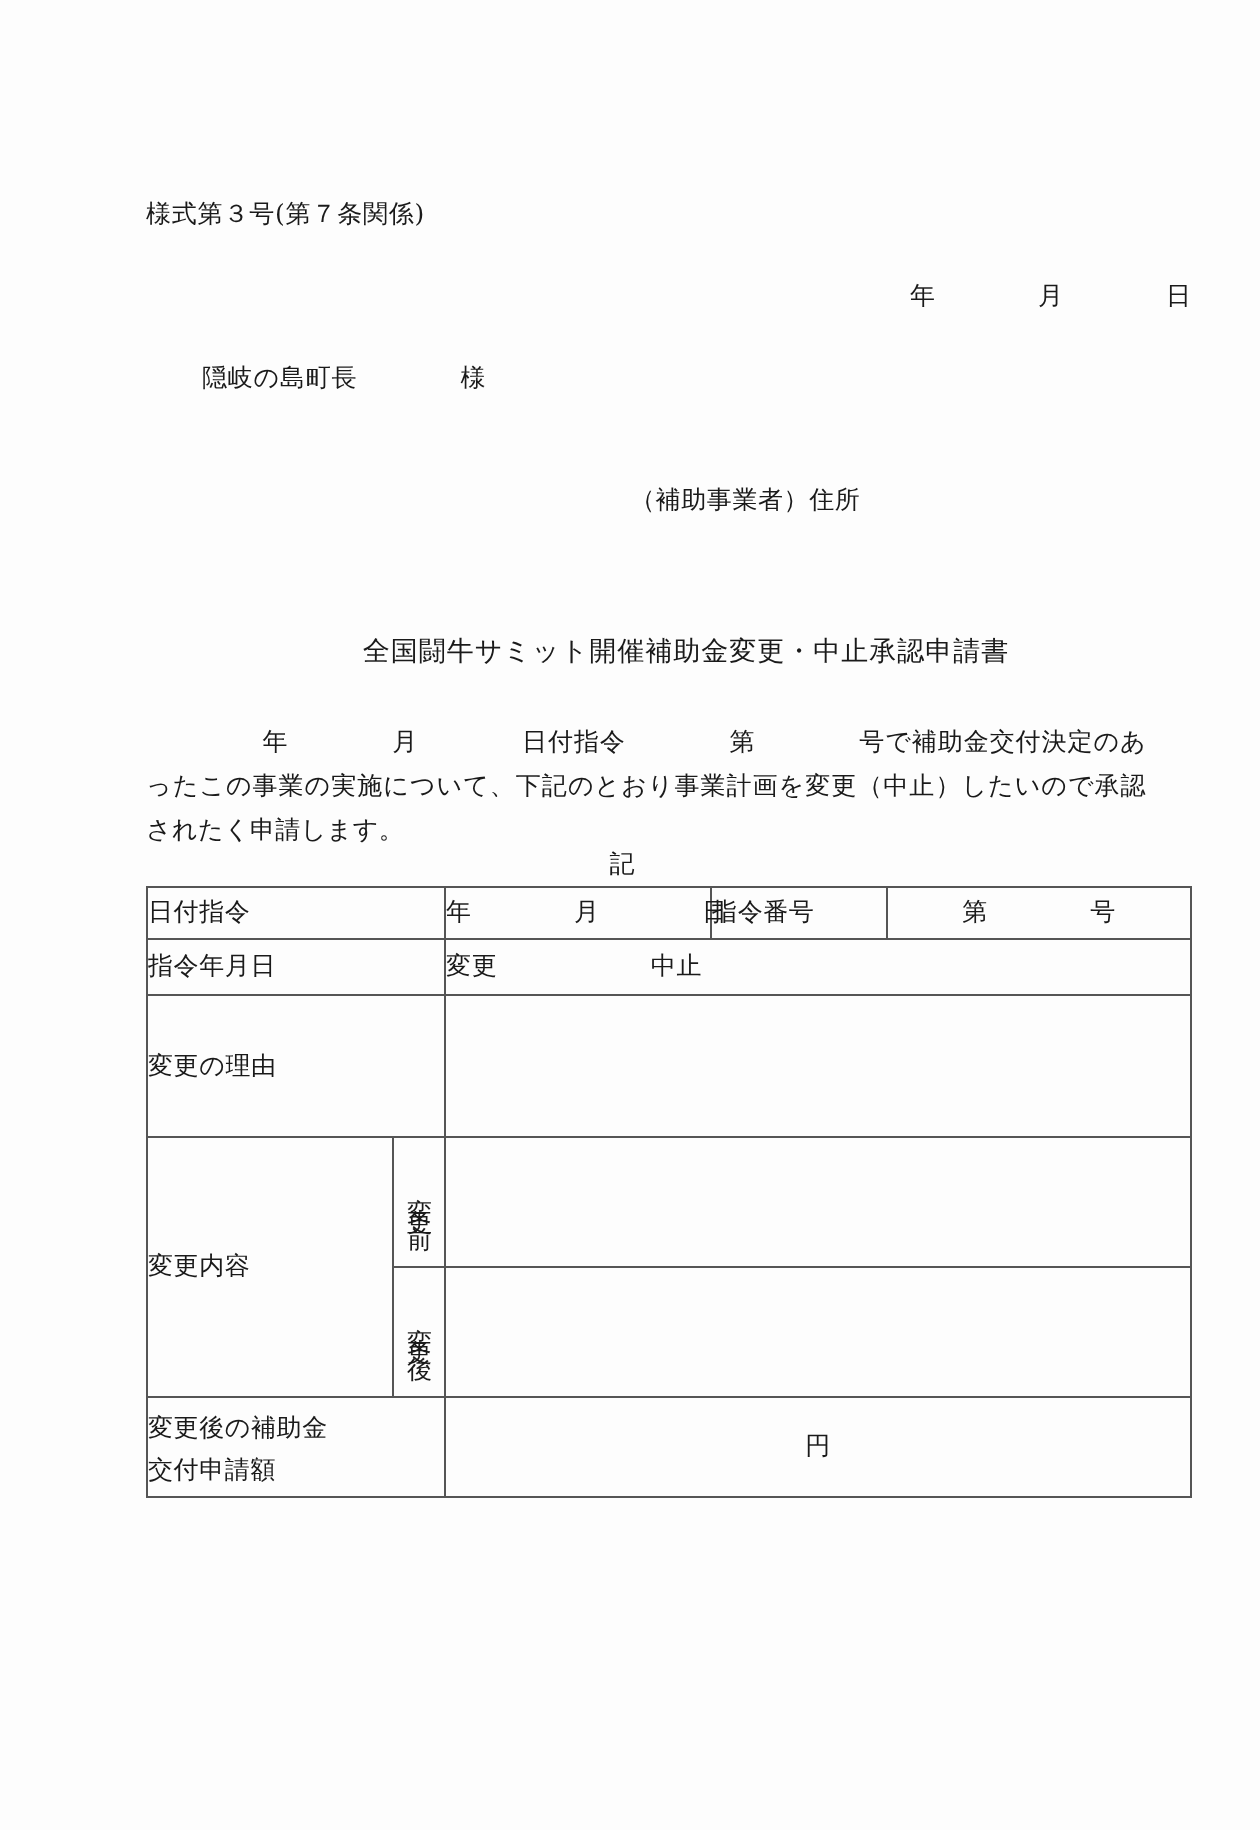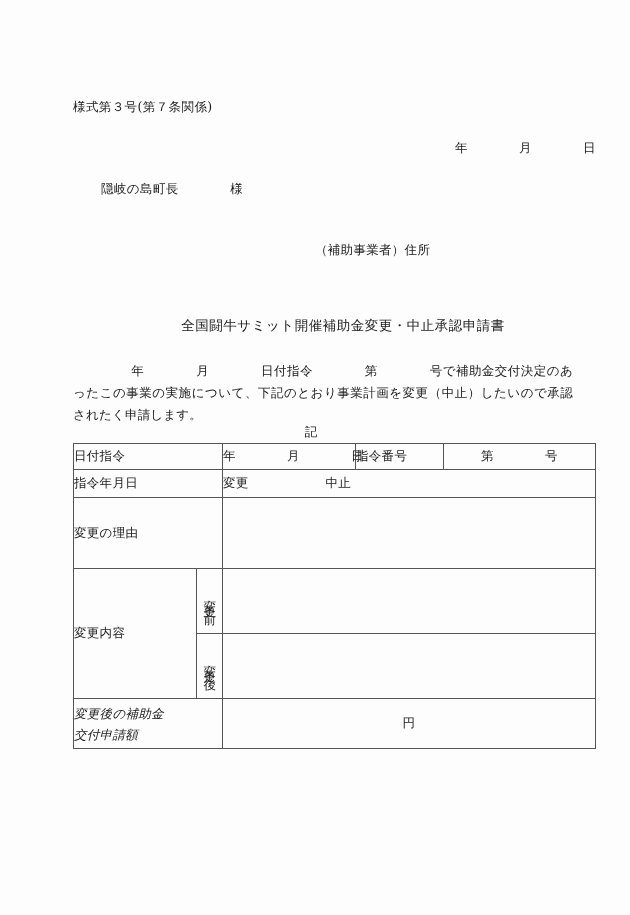--- a/index.html
+++ b/index.html
@@ -130,21 +130,20 @@
   }
   .lbl {
     padding-left: 10px;
     letter-spacing: 0.3px;
     white-space: pre;
   }
   .lbl-2line {
     padding-left: 10px;
     line-height: 21px;
     letter-spacing: 0.3px;
-    font-style: italic;
   }
   .val {
     padding-left: 30px;
     white-space: pre;
     letter-spacing: 0.3px;
   }
   .val-c {
     text-align: center;
     white-space: pre;
     letter-spacing: 0.3px;

